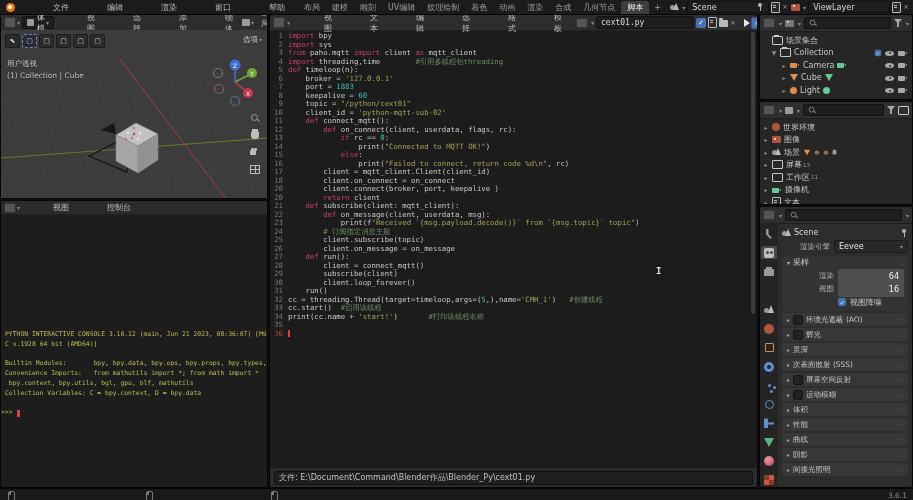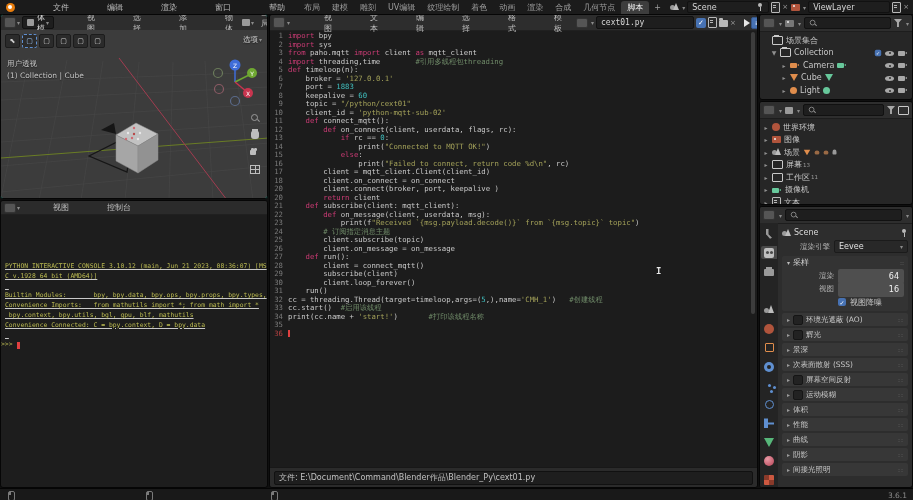--- a/index.html
+++ b/index.html
@@ -42,21 +42,21 @@
            display:flex;align-items:center;justify-content:center;color:#cfcfcf;font-size:7px;}
   .vp-tool.accent{border:1px dashed #5f8fd0;color:#9cc0ee;}
   .vp-options{position:absolute;right:5px;top:5px;color:#cfcfcf;font-size:7.5px;text-shadow:0 1px 1px #222;}
   .gizmo{position:absolute;right:8px;top:26px;width:48px;height:52px;}
   .nav-ics{position:absolute;right:7px;top:84px;display:flex;flex-direction:column;gap:9px;align-items:center;}
 
   
   #console{left:0;top:200px;width:268px;height:288px;background:#1d1d1d;}
   #console .ahead{height:13px;background:#2b2b2b;padding-left:3px;}
   .con-body{position:absolute;left:0;top:13px;right:0;bottom:0;overflow:hidden;}
-  .con-text{margin:48px 0 0 4px;text-decoration:underline;}
+  .con-text{margin:116px 0 0 4px;}
   .con-line{font-size:6.4px;line-height:9.8px;color:#bdbc52;white-space:pre;}
   .con-prompt{display:flex;align-items:center;}
   .caret{display:inline-block;width:3px;height:7px;background:#e04040;margin-left:1px;}
 
   
   #te{left:269px;top:14px;width:489px;height:474px;background:#1c1c1c;}
   #te .ahead{padding-left:3px;gap:1px;}
   .te-db{display:flex;align-items:center;gap:2px;margin-left:8px;}
   .te-toggles{margin-left:auto;display:flex;gap:2px;padding-right:4px;}
   .tgl{width:11px;height:10px;border-radius:2px;background:#3a3a3a;border:1px solid #222;
@@ -345,21 +345,21 @@
         </nav>
     </div>
     <div class="con-body mono">
       <div class="con-text" id="con-lines">
           <div class="con-line">PYTHON INTERACTIVE CONSOLE 3.10.12 (main, Jun 21 2023, 08:36:07) [MS</div>
           <div class="con-line">C v.1928 64 bit (AMD64)]</div>
           <div class="con-line"> </div>
           <div class="con-line">Builtin Modules:       bpy, bpy.data, bpy.ops, bpy.props, bpy.types,</div>
           <div class="con-line">Convenience Imports:   from mathutils import *; from math import *</div>
           <div class="con-line"> bpy.context, bpy.utils, bgl, gpu, blf, mathutils</div>
-          <div class="con-line">Convenience Connected: C = bpy.context, D = bpy.data</div>
+          <div class="con-line">Collection Variables: C = bpy.context, D = bpy.data</div>
           <div class="con-line"> </div>
         </div>
       <div class="con-line con-prompt">
         <span>&gt;&gt;&gt; </span><span class="caret"></span>
       </div>
     </div>
   </div>
 
   <div class="area" id="te">
     <div class="ahead">

